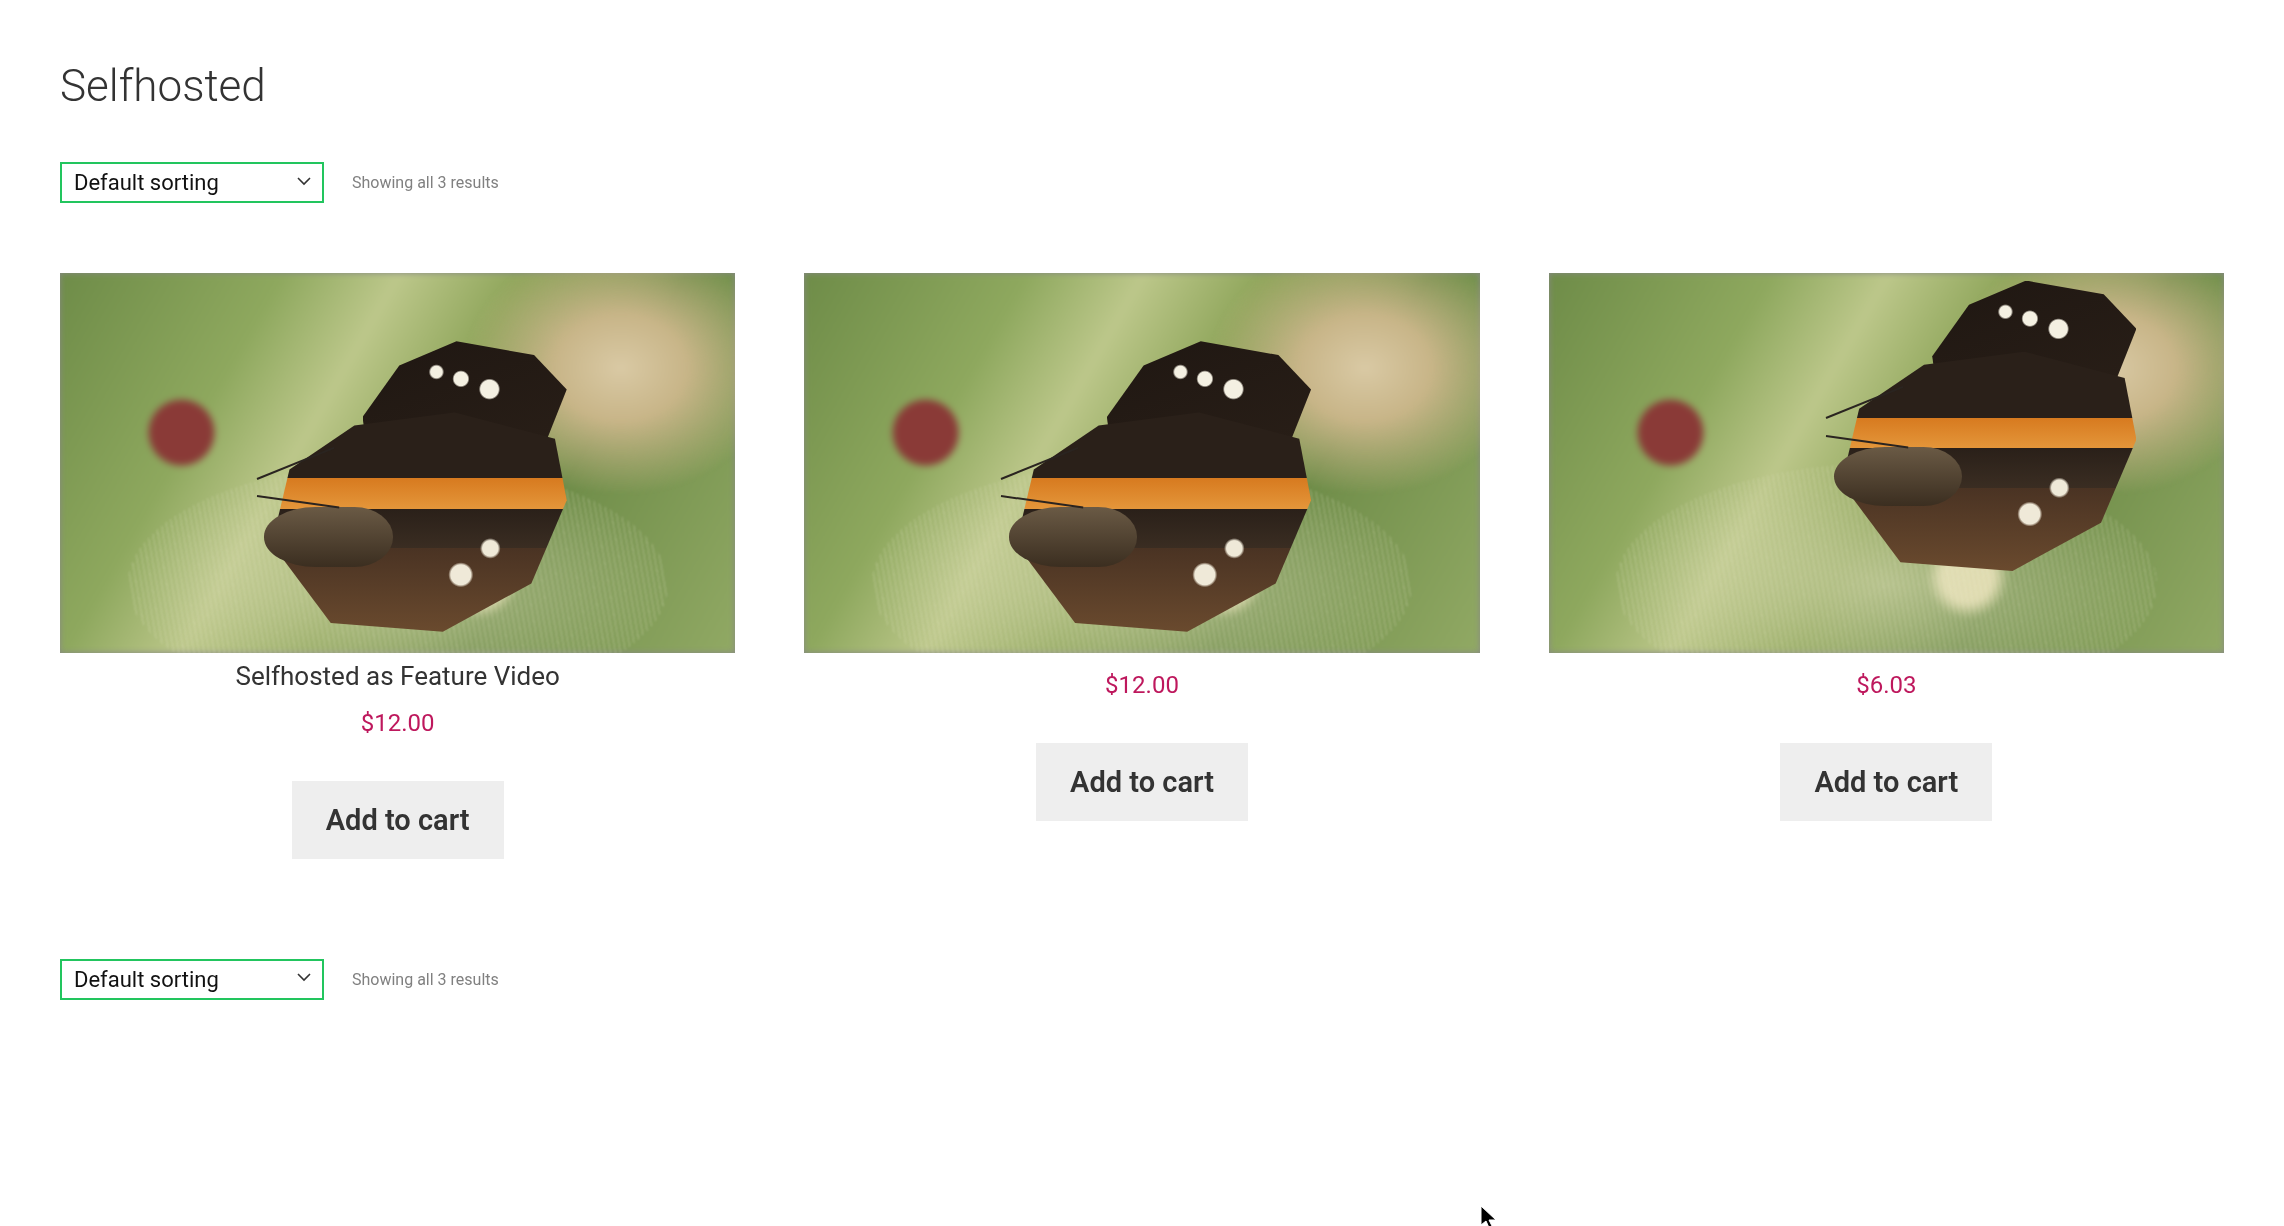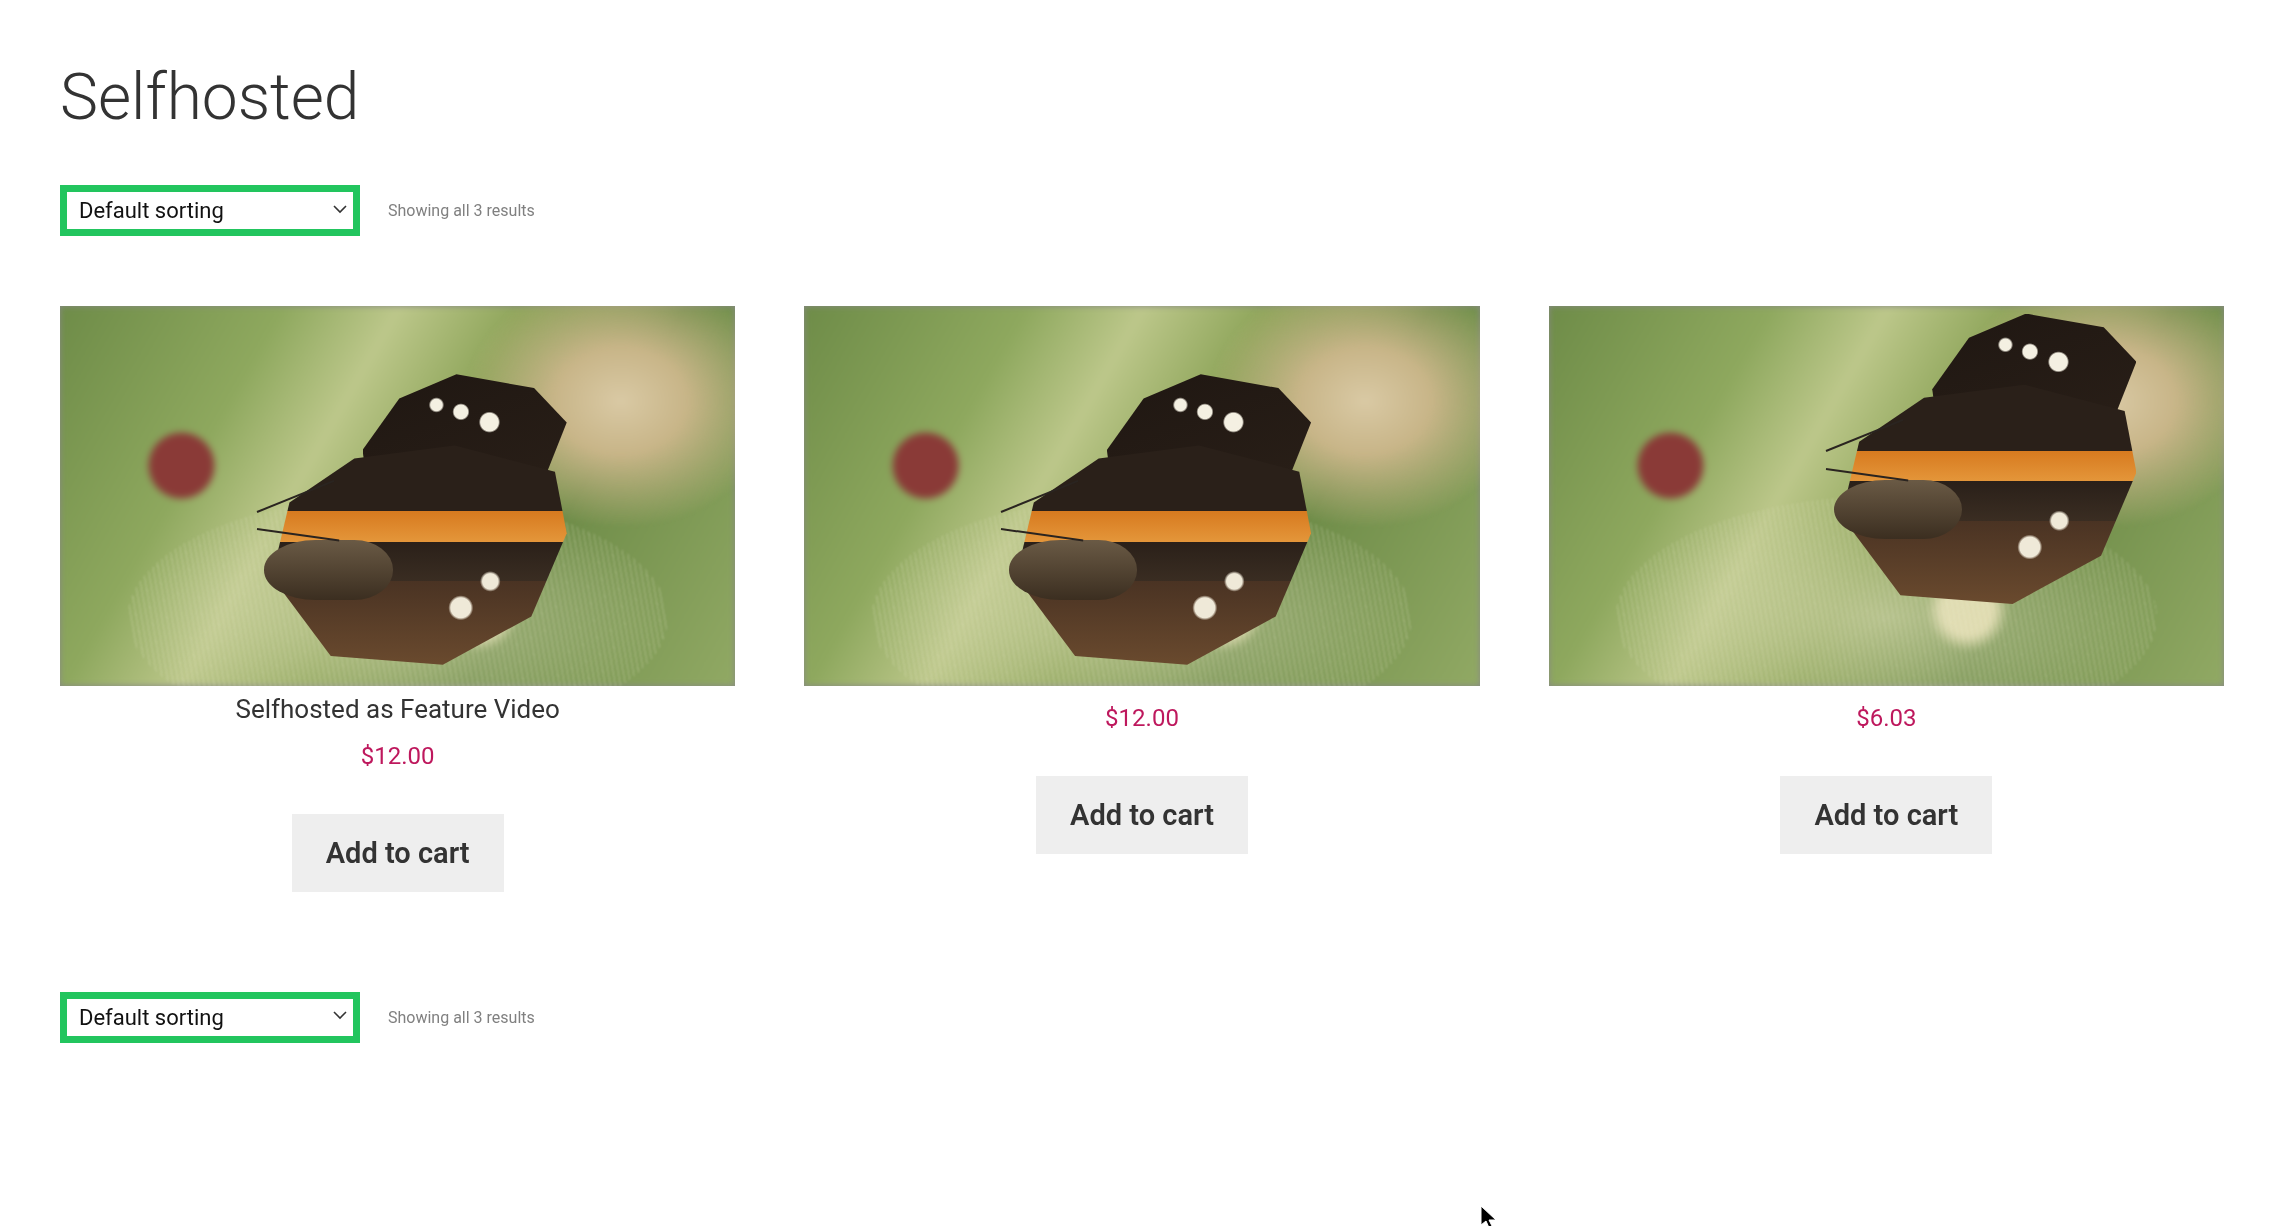--- a/index.html
+++ b/index.html
@@ -3,44 +3,44 @@
 <meta charset="utf-8">
 <style>
   * { box-sizing: border-box; margin: 0; padding: 0; }
   body {
     font-family: -apple-system, BlinkMacSystemFont, "Segoe UI", Roboto, "Helvetica Neue", Arial, sans-serif;
     background: #ffffff;
     color: #333333;
     padding: 60px;
   }
   .page-title {
-    font-size: 64px;
+    font-size: 44px;
     font-weight: 300;
     color: #333333;
     margin-bottom: 50px;
   }
   .toolbar {
     display: flex;
     align-items: center;
     gap: 28px;
     margin-bottom: 70px;
   }
   .toolbar.bottom {
     margin-top: 100px;
     margin-bottom: 0;
   }
   .sort-select {
     appearance: none;
     -webkit-appearance: none;
     -moz-appearance: none;
-    border: 7px solid #22c55e;
+    border: 2px solid #22c55e;
     background: #ffffff;
     font-size: 22px;
     padding: 6px 44px 6px 12px;
-    width: 300px;
+    width: 264px;
     font-family: inherit;
     color: #111;
     position: relative;
   }
   .select-wrap {
     position: relative;
     display: inline-block;
   }
   .select-wrap .chevron {
     position: absolute;

